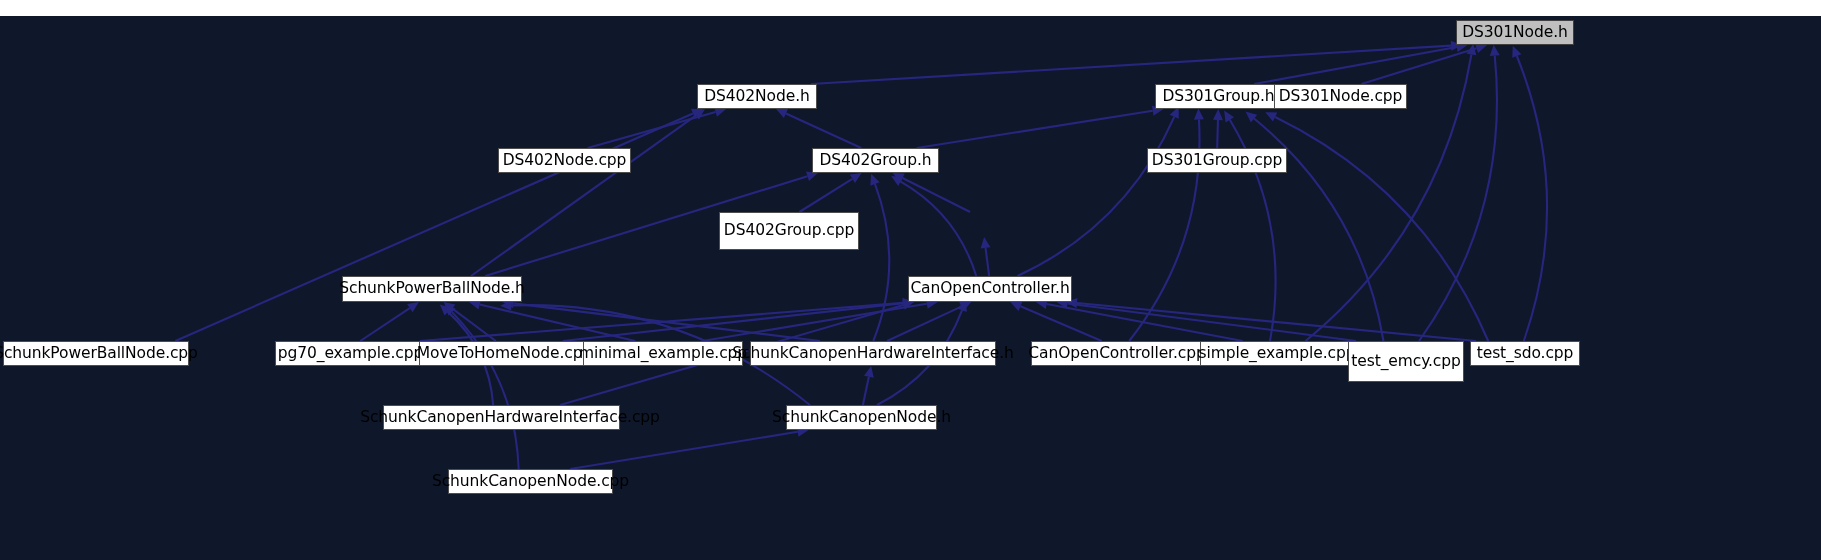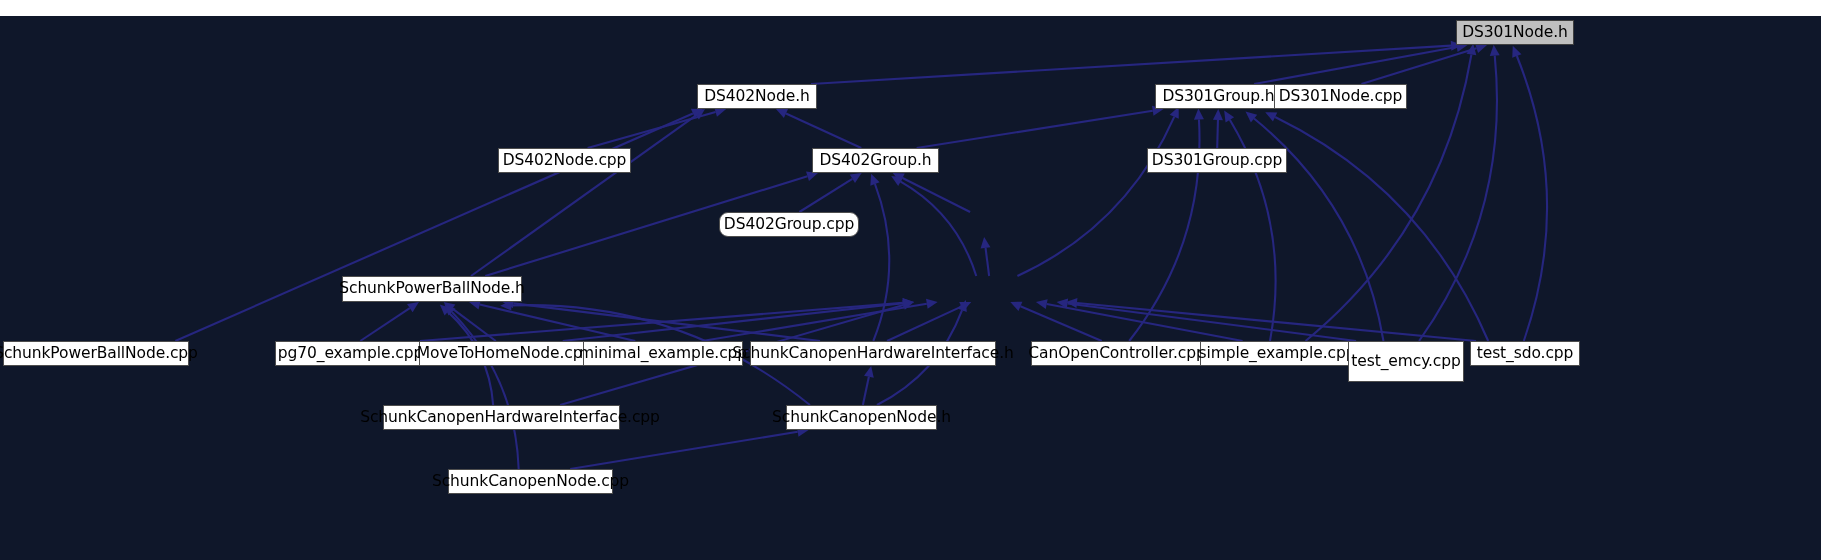--- a/index.html
+++ b/index.html
@@ -162,25 +162,28 @@
     </div>
     <div class="node-box" style="left: 498px; top: 132px; width: 133px; height: 25px;">
       <span class="node-label">DS402Node.cpp</span>
     </div>
     <div class="node-box" style="left: 812px; top: 132px; width: 127px; height: 25px;">
       <span class="node-label">DS402Group.h</span>
     </div>
     <div class="node-box" style="left: 1147px; top: 132px; width: 140px; height: 25px;">
       <span class="node-label">DS301Group.cpp</span>
     </div>
-    <div class="node-box" style="left: 719px; top: 196px; width: 140px; height: 25px; border-radius: 9px;">
+    <div class="node-box" style="left: 719px; top: 196px; width: 140px; height: 38px;">
       <span class="node-label">DS402Group.cpp</span>
     </div>
     <div class="node-box" style="left: 342px; top: 260px; width: 180px; height: 26px;">
       <span class="node-label">SchunkPowerBallNode.h</span>
+    </div>
+    <div class="node-box" style="left: 908px; top: 260px; width: 164px; height: 26px;">
+      <span class="node-label">CanOpenController.h</span>
     </div>
     <div class="node-box" style="left: 3px; top: 325px; width: 186px; height: 25px;">
       <span class="node-label">SchunkPowerBallNode.cpp</span>
     </div>
     <div class="node-box" style="left: 275px; top: 325px; width: 151px; height: 25px;">
       <span class="node-label">pg70_example.cpp</span>
     </div>
     <div class="node-box" style="left: 419px; top: 325px; width: 171px; height: 25px;">
       <span class="node-label">MoveToHomeNode.cpp</span>
     </div>

